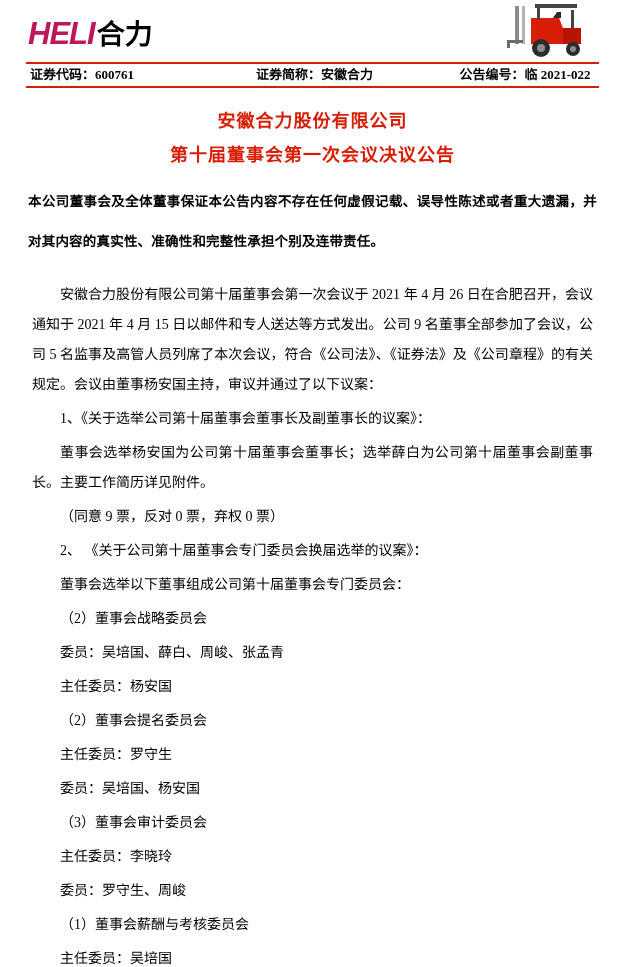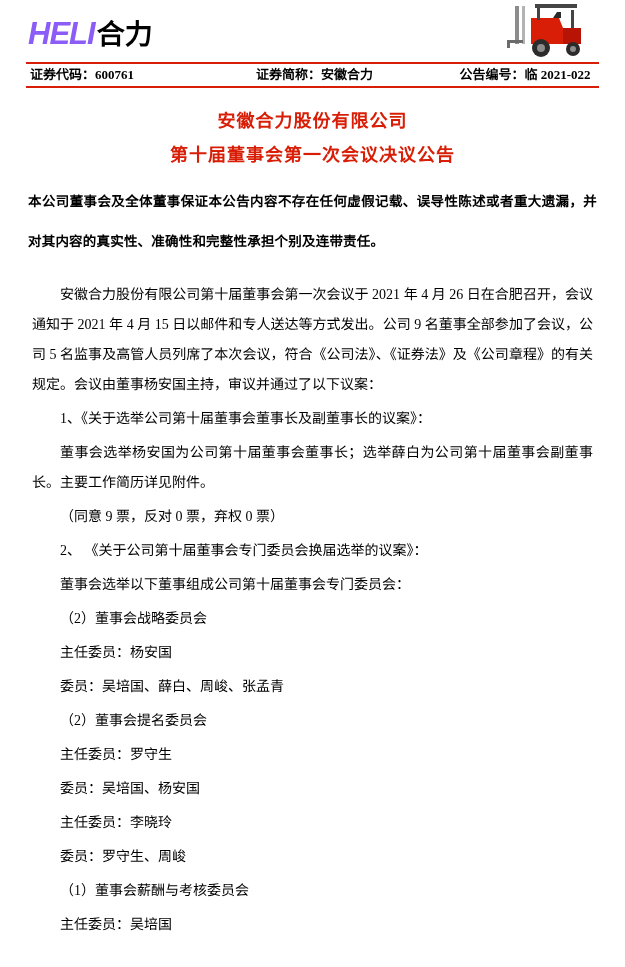--- a/index.html
+++ b/index.html
@@ -35,21 +35,21 @@
     top: 18px;
     display: flex;
     align-items: baseline;
   }
   .logo-heli {
     font-family: "Liberation Sans", sans-serif;
     font-weight: bold;
     font-style: italic;
     font-size: 31px;
     letter-spacing: -1px;
-    color: #8b5cf6;
+    color: #be185d;
     line-height: 1;
   }
   .logo-cn {
     font-family: "Liberation Sans", sans-serif;
     font-weight: bold;
     font-size: 28px;
     color: #000;
     margin-left: 2px;
     line-height: 1;
     text-align: center;
@@ -169,24 +169,25 @@
   <div class="statement">本公司董事会及全体董事保证本公告内容不存在任何虚假记载、误导性陈述或者重大遗漏，并对其内容的真实性、准确性和完整性承担个别及连带责任。</div>
 
   <div class="body-block">
     <p class="para">安徽合力股份有限公司第十届董事会第一次会议于 2021 年 4 月 26 日在合肥召开，会议通知于 2021 年 4 月 15 日以邮件和专人送达等方式发出。公司 9 名董事全部参加了会议，公司 5 名监事及高管人员列席了本次会议，符合《公司法》、《证券法》及《公司章程》的有关规定。会议由董事杨安国主持，审议并通过了以下议案：</p>
     <p class="para">1、《关于选举公司第十届董事会董事长及副董事长的议案》：</p>
     <p class="para">董事会选举杨安国为公司第十届董事会董事长；选举薛白为公司第十届董事会副董事长。主要工作简历详见附件。</p>
     <p class="para">（同意 9 票，反对 0 票，弃权 0 票）</p>
     <p class="para">2、 《关于公司第十届董事会专门委员会换届选举的议案》：</p>
     <p class="para">董事会选举以下董事组成公司第十届董事会专门委员会：</p>
     <p class="para">（2）董事会战略委员会</p>
+    <p class="para">委员：吴培国、薛白、周峻、张孟青</p>
     <p class="para">主任委员：杨安国</p>
-    <p class="para">委员：吴培国、薛白、周峻、张孟青</p>
     <p class="para">（2）董事会提名委员会</p>
     <p class="para">主任委员：罗守生</p>
     <p class="para">委员：吴培国、杨安国</p>
+    <p class="para">（3）董事会审计委员会</p>
     <p class="para">主任委员：李晓玲</p>
     <p class="para">委员：罗守生、周峻</p>
     <p class="para">（1）董事会薪酬与考核委员会</p>
     <p class="para">主任委员：吴培国</p>
   </div>
 
 </div>
 
 </body></html>

